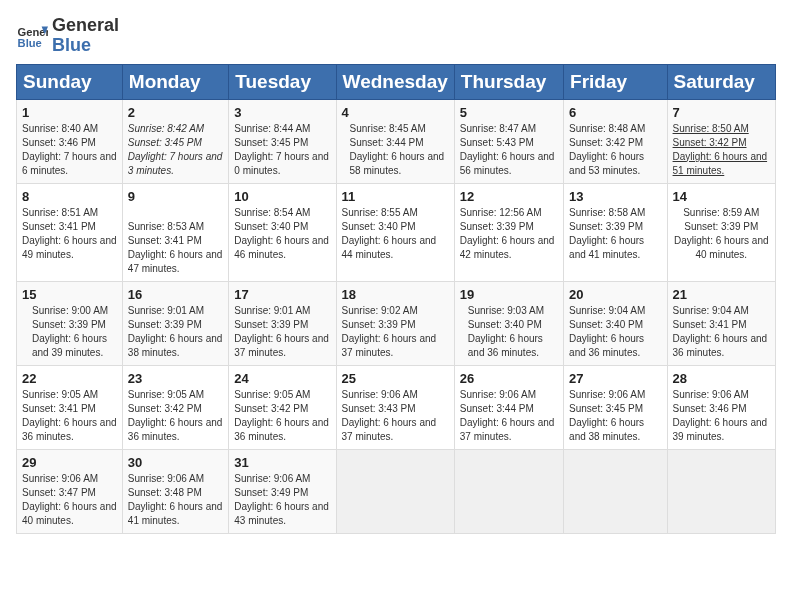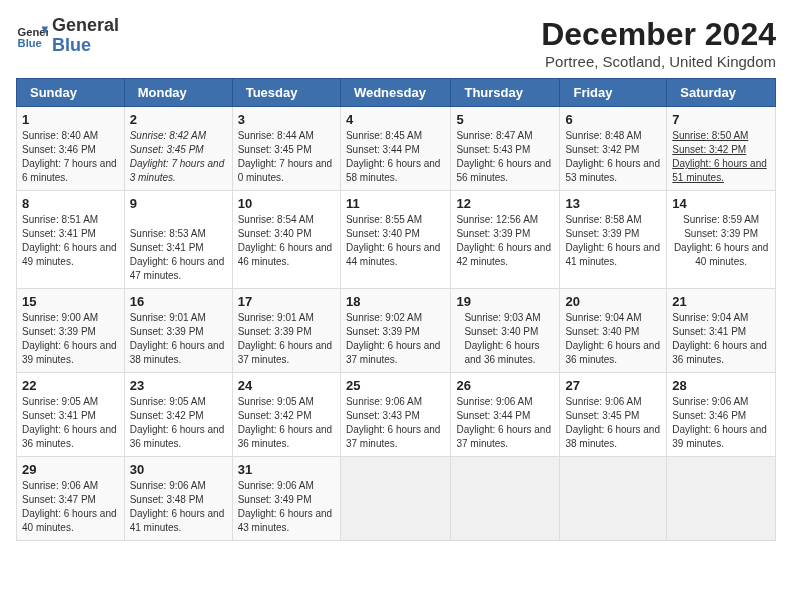--- a/index.html
+++ b/index.html
@@ -49,23 +49,23 @@
     .calendar {
       width: 100%;
       border-collapse: collapse;
       font-size: 11px;
     }
     .calendar thead tr {
       background-color: #3d6fad;
       color: #fff;
     }
     .calendar thead th {
-      padding: 6px 13px;
+      padding: 6px 6px;
       text-align: left;
-      font-size: 13px;
+      font-size: 19px;
       font-weight: bold;
       border: 1px solid #2a5590;
     }
     .calendar tbody tr {
       border-bottom: 1px solid #ccc;
     }
     .calendar tbody td {
       vertical-align: top;
       padding: 5px 5px;
       border: 1px solid #ddd;
@@ -100,24 +100,20 @@
     <svg class="logo-icon" viewBox="0 0 40 40" xmlns="http://www.w3.org/2000/svg">
       <text x="2" y="20" font-size="14" font-weight="bold" fill="#333">General</text>
       <text x="2" y="34" font-size="14" font-weight="bold" fill="#3d6fad">Blue</text>
       <polygon points="32,8 40,8 36,18" fill="#3d6fad"></polygon>
     </svg>
     <div class="logo-text">
       <span>General</span>
       <span style="color:#3d6fad">Blue</span>
     </div>
   </div>
-  <div class="title-area">
-    <div class="main-title">December 2024</div>
-    <div class="subtitle">Portree, Scotland, United Kingdom</div>
-  </div>
 </div>
 
 <table class="calendar">
   <thead>
     <tr>
     <th>Sunday</th>
         <th>Monday</th>
         <th>Tuesday</th>
         <th>Wednesday</th>
         <th>Thursday</th>
@@ -140,21 +136,21 @@
 Daylight: 7 hours and 3 minutes.</div>
         </td>
         <td>
           <span class="day-number">3</span>
           <div class="day-info" style="white-space: pre-line;">Sunrise: 8:44 AM
 Sunset: 3:45 PM
 Daylight: 7 hours and 0 minutes.</div>
         </td>
         <td>
           <span class="day-number">4</span>
-          <div class="day-info" style="white-space: pre-line;">Sunrise: 8:45 AM
+          <div class="day-info" style="white-space: pre-line; margin-left: 8px;">Sunrise: 8:45 AM
 Sunset: 3:44 PM
 Daylight: 6 hours and 58 minutes.</div>
         </td>
         <td>
           <span class="day-number">5</span>
           <div class="day-info" style="white-space: pre-line;">Sunrise: 8:47 AM
 Sunset: 5:43 PM
 Daylight: 6 hours and 56 minutes.</div>
         </td>
         <td>
@@ -210,21 +206,21 @@
         <td>
           <span class="day-number">14</span>
           <div class="day-info" style="white-space: pre-line; text-align: center;">Sunrise: 8:59 AM
 Sunset: 3:39 PM
 Daylight: 6 hours and 40 minutes.</div>
         </td>
       </tr>
       <tr>
         <td>
           <span class="day-number">15</span>
-          <div class="day-info" style="white-space: pre-line;">Sunrise: 9:00 AM
+          <div class="day-info" style="white-space: pre-line; margin-left: 10px;">Sunrise: 9:00 AM
 Sunset: 3:39 PM
 Daylight: 6 hours and 39 minutes.</div>
         </td>
         <td>
           <span class="day-number">16</span>
           <div class="day-info" style="white-space: pre-line;">Sunrise: 9:01 AM
 Sunset: 3:39 PM
 Daylight: 6 hours and 38 minutes.</div>
         </td>
         <td>

